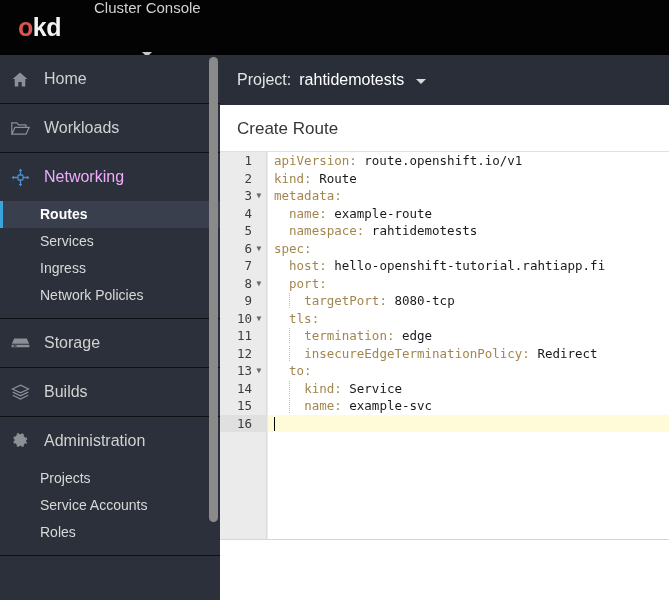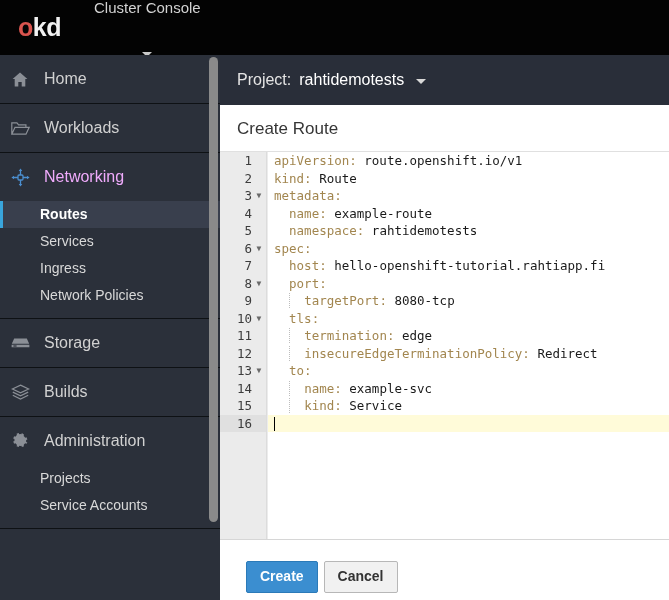--- a/index.html
+++ b/index.html
@@ -234,20 +234,21 @@
               <svg width="18" height="18" viewBox="0 0 18 18">
                 <path fill="#8b8f96" d="M9 5.6A3.4 3.4 0 1 0 9 12.4 3.4 3.4 0 0 0 9 5.6zm0 5.1A1.7 1.7 0 1 1 9 7.3a1.7 1.7 0 0 1 0 3.4z"></path>
                 <path fill="#8b8f96" d="M16.4 10.6l-1.3-.5a6.3 6.3 0 0 0 0-2.2l1.3-.5-.9-2.2-1.3.5a6.3 6.3 0 0 0-1.6-1.6l.5-1.3L10.9.9l-.5 1.3a6.3 6.3 0 0 0-2.2 0L7.7.9 5.5 1.8l.5 1.3a6.3 6.3 0 0 0-1.6 1.6l-1.3-.5-.9 2.2 1.3.5a6.3 6.3 0 0 0 0 2.2l-1.3.5.9 2.2 1.3-.5a6.3 6.3 0 0 0 1.6 1.6l-.5 1.3 2.2.9.5-1.3a6.3 6.3 0 0 0 2.2 0l.5 1.3 2.2-.9-.5-1.3a6.3 6.3 0 0 0 1.6-1.6l1.3.5z"></path>
               </svg>
             </span>
             <span>Administration</span>
           </div>
           <div style="padding-bottom: 9px;">
             <div class="nav-sub">Projects</div>
             <div class="nav-sub">Service Accounts</div>
+            <div class="nav-sub">Roles</div>
           </div>
         </div>
       </div>
     <div class="sb-track"></div>
   </div>
 
   <div class="project-bar">
     <span>Project:</span>
     <span class="pname">rahtidemotests</span>
     <span class="caret-d"></span>
@@ -282,25 +283,21 @@
           <div class="ln"><span class="ind">  </span><span class="k">name:</span><span class="v"> example-route</span></div>
           <div class="ln"><span class="ind">  </span><span class="k">namespace:</span><span class="v"> rahtidemotests</span></div>
           <div class="ln"><span class="k">spec:</span></div>
           <div class="ln"><span class="ind">  </span><span class="k">host:</span><span class="v"> hello-openshift-tutorial.rahtiapp.fi</span></div>
           <div class="ln"><span class="ind">  </span><span class="k">port:</span></div>
           <div class="ln"><span class="ind">  </span><span class="guide"></span><span class="ind">&nbsp;&nbsp;</span><span class="k">targetPort:</span><span class="v"> 8080-tcp</span></div>
           <div class="ln"><span class="ind">  </span><span class="k">tls:</span></div>
           <div class="ln"><span class="ind">  </span><span class="guide"></span><span class="ind">&nbsp;&nbsp;</span><span class="k">termination:</span><span class="v"> edge</span></div>
           <div class="ln"><span class="ind">  </span><span class="guide"></span><span class="ind">&nbsp;&nbsp;</span><span class="k">insecureEdgeTerminationPolicy:</span><span class="v"> Redirect</span></div>
           <div class="ln"><span class="ind">  </span><span class="k">to:</span></div>
+          <div class="ln"><span class="ind">  </span><span class="guide"></span><span class="ind">&nbsp;&nbsp;</span><span class="k">kind:</span><span class="v"> Service</span></div>
           <div class="ln"><span class="ind">  </span><span class="guide"></span><span class="ind">&nbsp;&nbsp;</span><span class="k">name:</span><span class="v"> example-svc</span></div>
-          <div class="ln"><span class="ind">  </span><span class="guide"></span><span class="ind">&nbsp;&nbsp;</span><span class="k">kind:</span><span class="v"> Service</span></div>
           <div class="ln cur"><span class="caret"></span></div>
         </div>
     </div>
 
-    <div class="footer">
-      <button class="btn btn-primary">Create</button>
-      <button class="btn btn-default">Cancel</button>
-    </div>
   </div>
 
 </div>
 
 </body></html>

